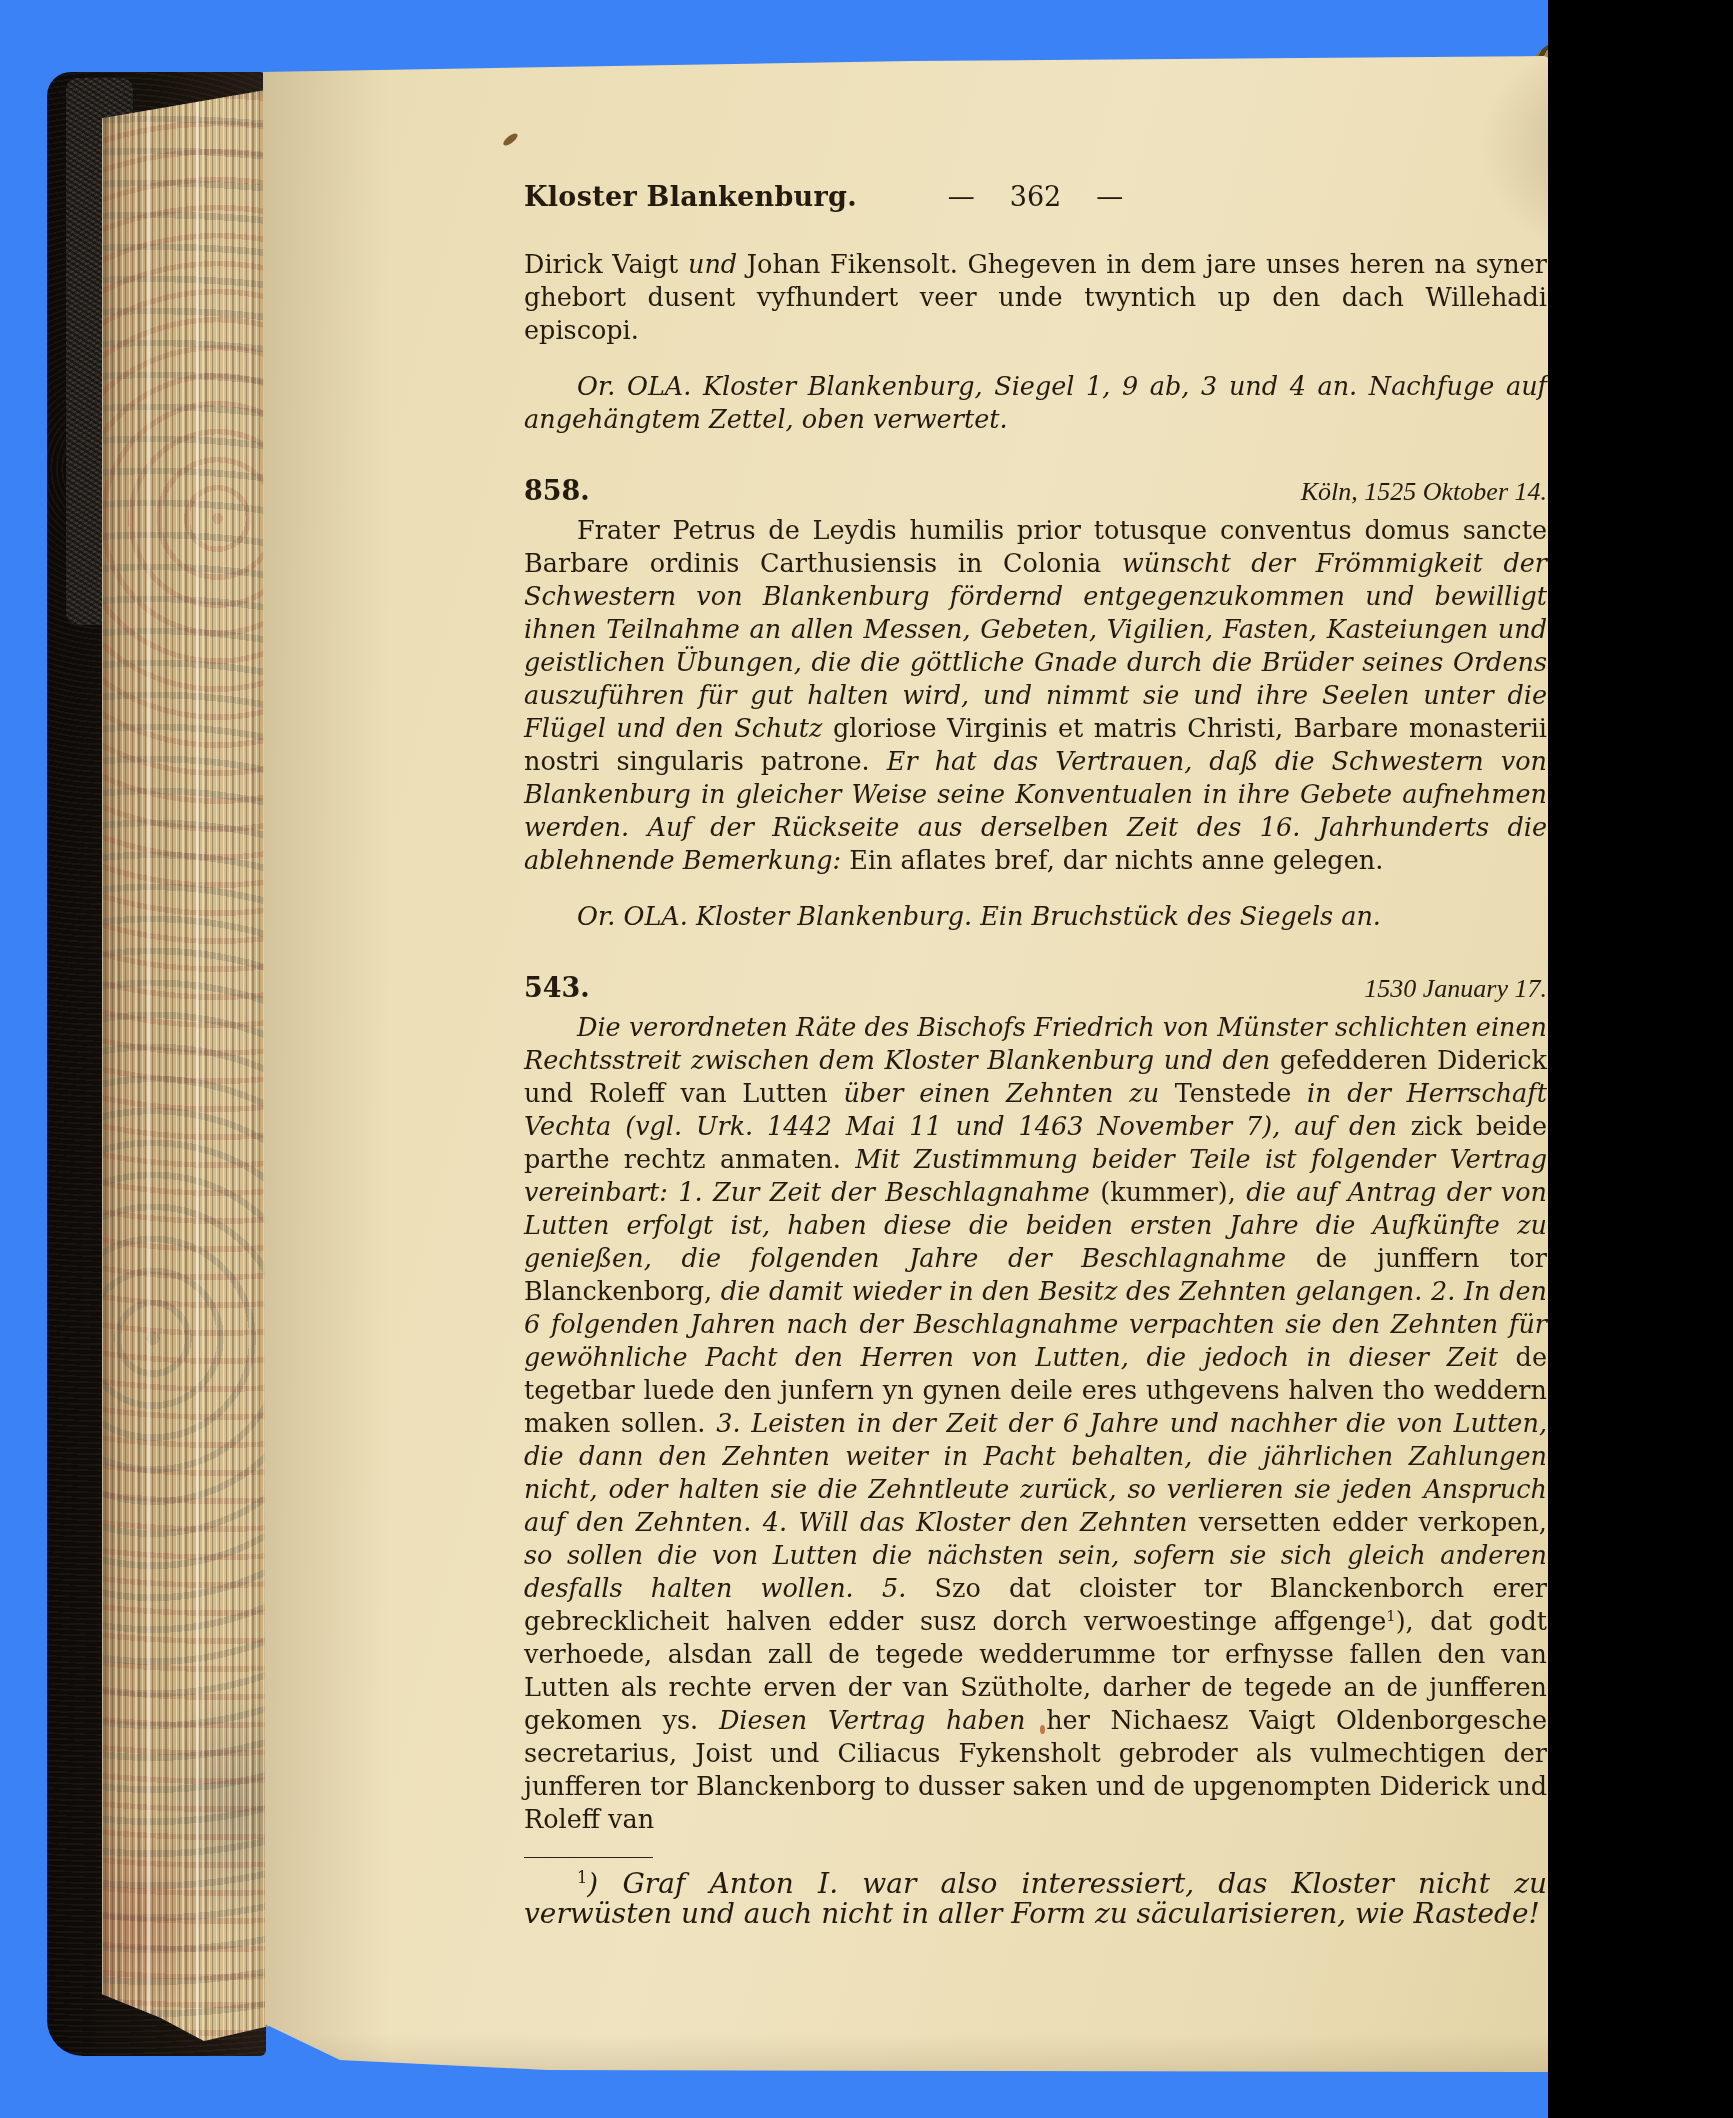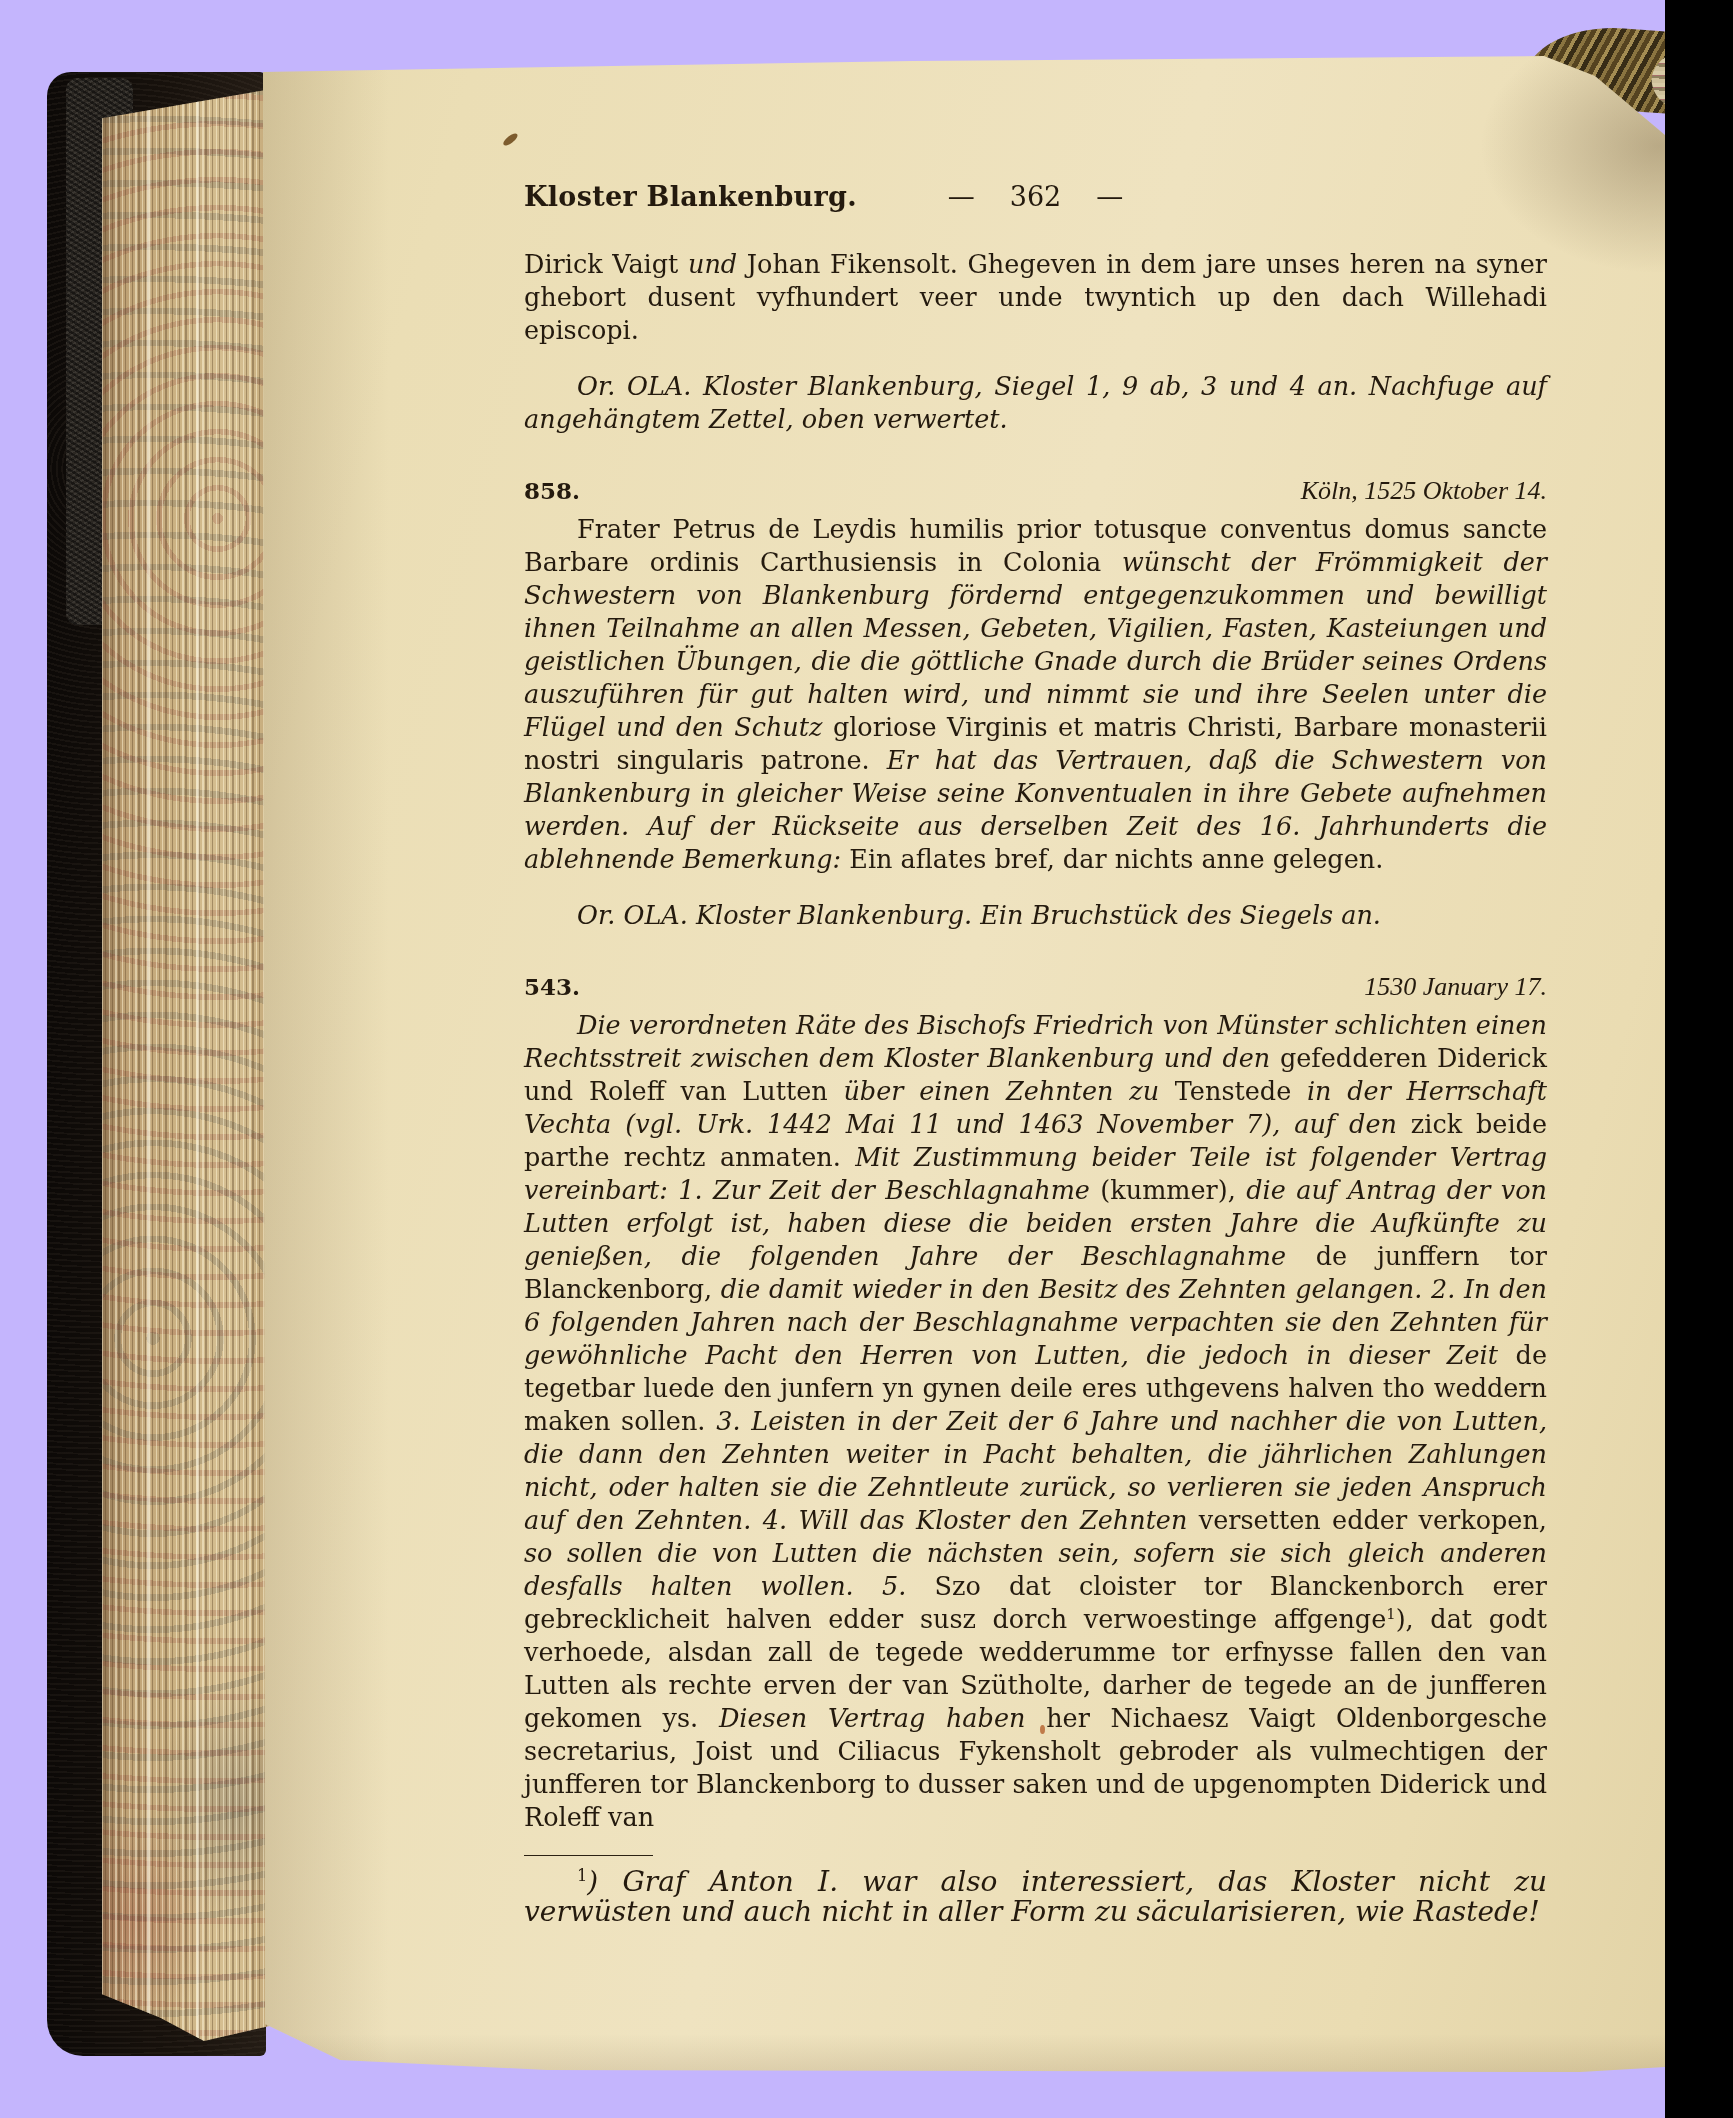--- a/index.html
+++ b/index.html
@@ -1,16 +1,16 @@
 <!DOCTYPE html>
 <html lang="de" style="font-size:9.7px"><head>
 <meta charset="utf-8">
 <style>
   html,body{margin:0;padding:0;background:#000;}
-  .canvas{position:relative;width:1665px;height:2119px;background:#c4b5fd;overflow:hidden;
+  .canvas{position:relative;width:1548px;height:2119px;background:#3b82f6;overflow:hidden;
           font-family:"DejaVu Serif",serif;color:#241a0e;}
   
   .cover{position:absolute;left:47px;top:72px;width:219px;height:1984px;z-index:1;
          background:
            repeating-radial-gradient(circle at 30% 20%, rgba(90,78,66,.14) 0 1.8px, transparent 1.8px 5.5px),
            linear-gradient(90deg,#0c0907 0%,#17110c 55%,#241c15 100%);
          border-radius:24px 6px 6px 36px;}
   
   .cloth{position:absolute;left:66px;top:78px;width:67px;height:547px;z-index:2;
          background:
@@ -56,21 +56,21 @@
   .textcol{position:absolute;left:524px;top:180px;width:1023px;
         font-size:25.5px;line-height:33px;text-align:justify;}
   .runhead{position:relative;height:35px;margin-bottom:33px;text-align:left;}
   .rh-title{font-weight:bold;font-size:27px;letter-spacing:0.3px;}
   .rh-page{position:absolute;left:0;top:0;width:100%;text-align:center;font-size:27px;}
   .rh-num{margin:0 35px;}
   p{margin:0;}
   .indented{text-indent:53px;}
   .block-source{margin:23px 0 18px;text-indent:53px;}
   .entry-head{display:flex;justify-content:space-between;align-items:baseline;margin:38px 0 6px;}
-  .entry-num{font-weight:bold;font-size:23px;}
+  .entry-num{font-weight:bold;font-size:27px;}
   .entry-date{font-style:italic;font-size:26px;font-family:Liberation Serif, serif;}
   .run-i{font-style:italic;}
   .run-r{font-style:normal;}
   sup.run-sup{font-size:.58em;vertical-align:super;line-height:0;font-style:normal;}
   .footnote-rule{width:129px;border-top:1.8px solid #2c2214;margin-top:20.7px;}
   .block-footnote{font-size:28px;line-height:30px;margin-top:11px;text-indent:53px;}
 </style>
 </head>
 <body>
 

